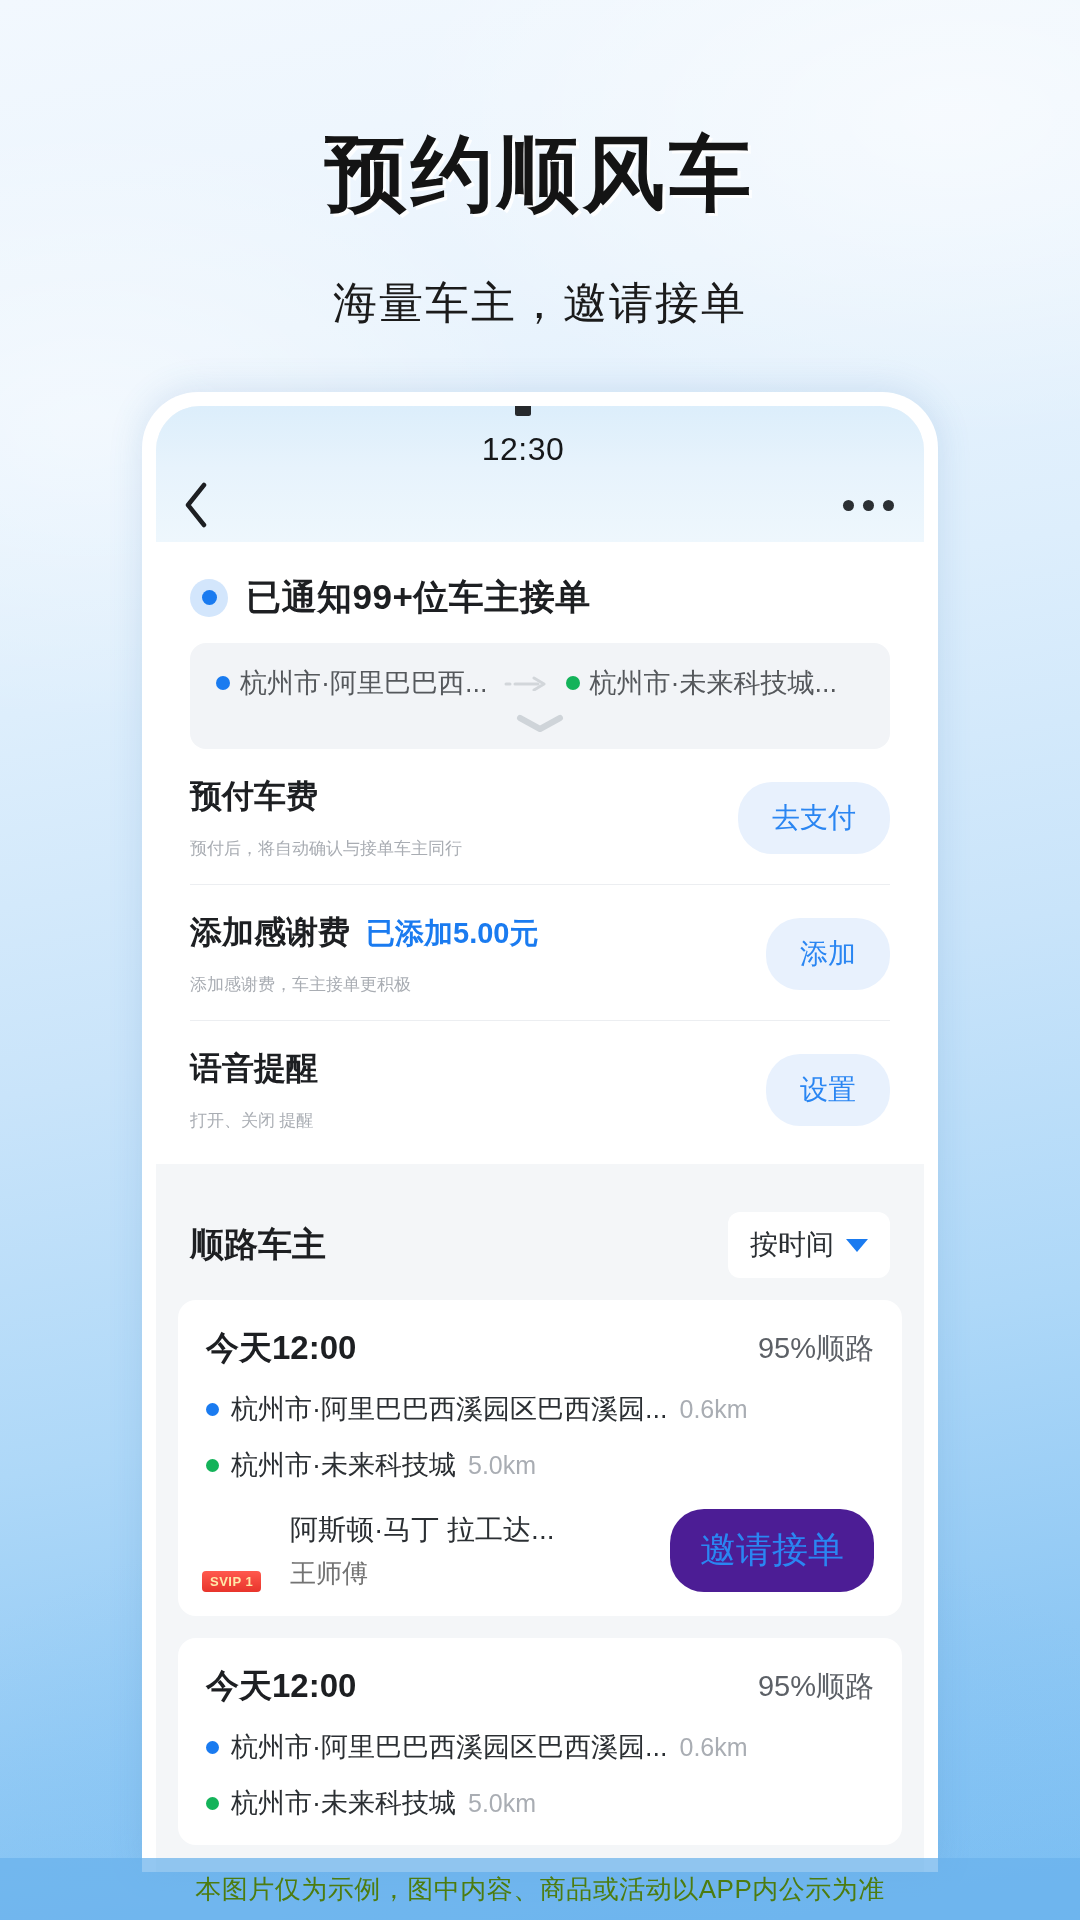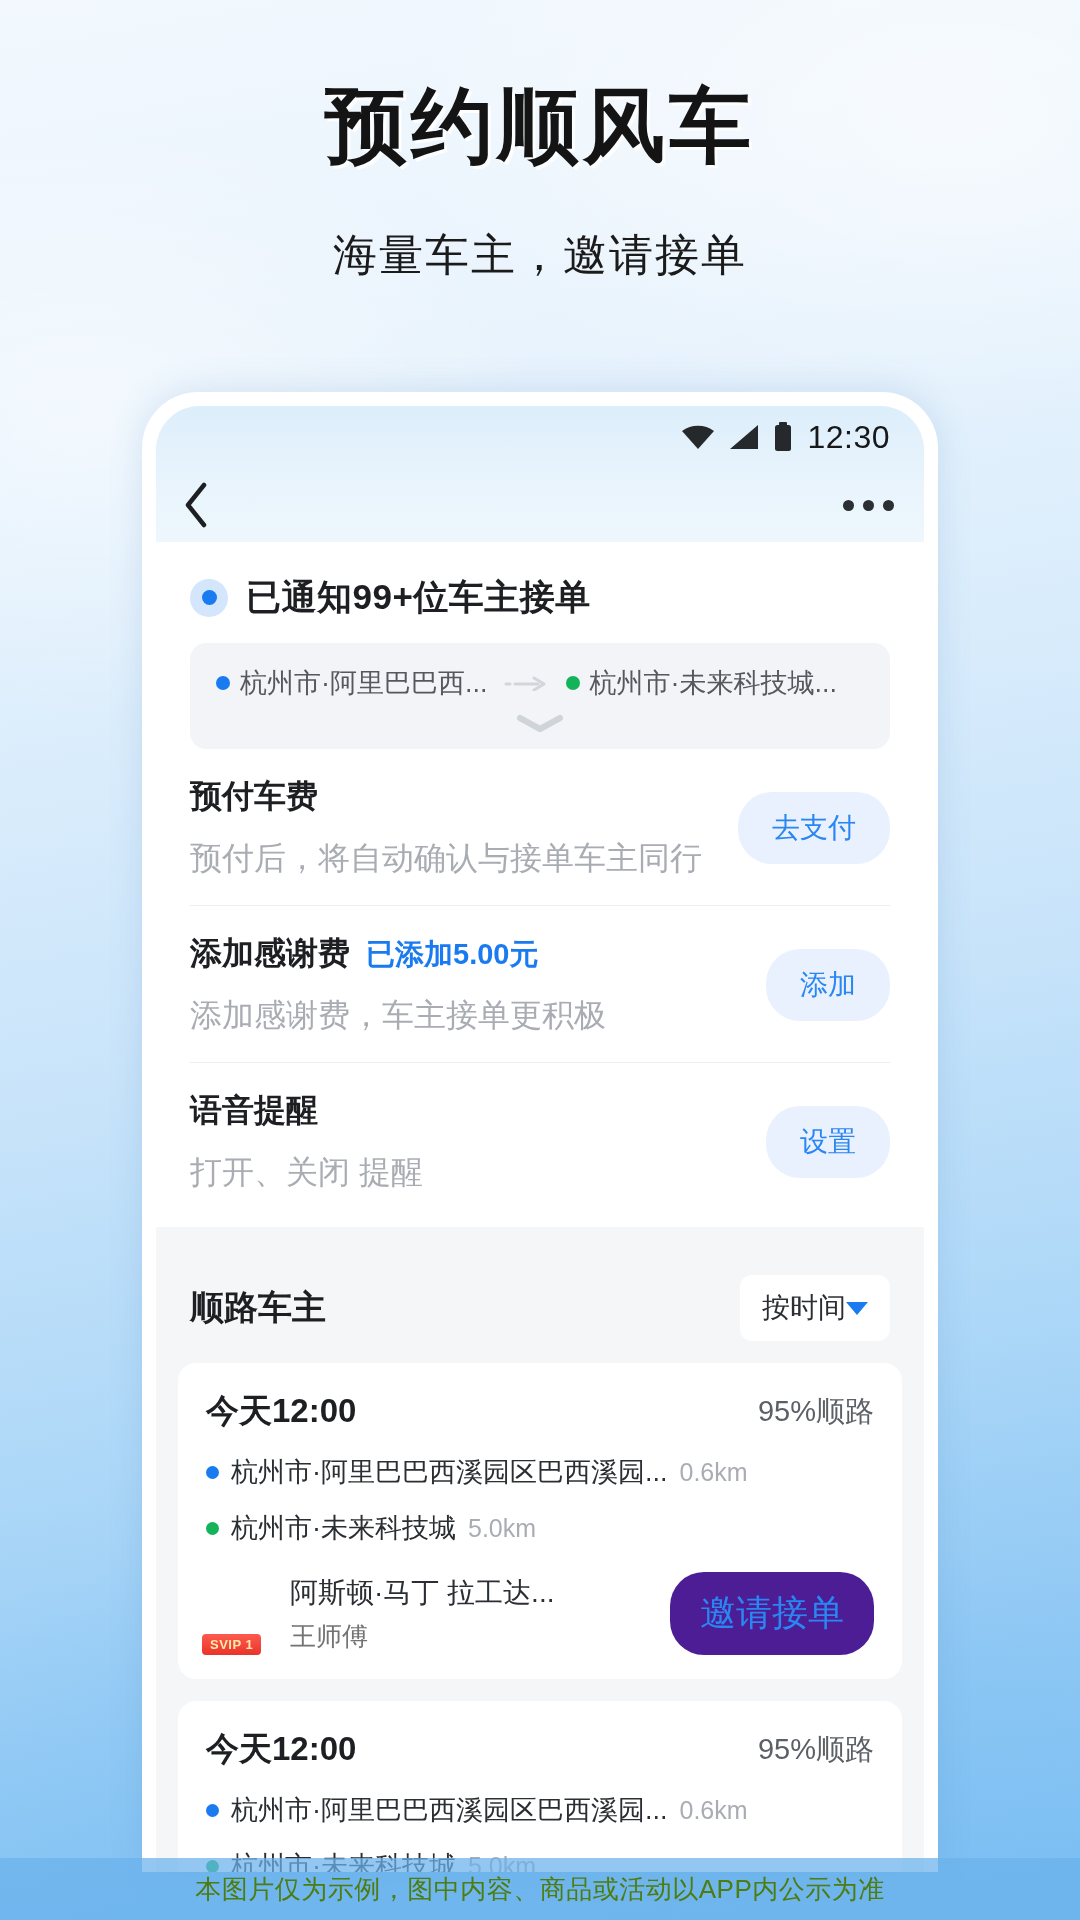--- a/index.html
+++ b/index.html
@@ -14,21 +14,21 @@
     position:absolute; inset:0;
     background:
       radial-gradient(900px 520px at 88% 6%, rgba(255,255,255,.55), rgba(255,255,255,0) 62%),
       radial-gradient(760px 500px at 8% 22%, rgba(255,255,255,.45), rgba(255,255,255,0) 60%),
       radial-gradient(1200px 700px at 50% 100%, rgba(120,190,245,.45), rgba(120,190,245,0) 62%);
     pointer-events:none;
   }
 
   .hero{ position:absolute; top:0; left:0; right:0; text-align:center; }
   .hero-title{
-    margin-top:72px;
+    margin-top:120px;
     font-size:82px; font-weight:700; color:#141414;
     letter-spacing:4px;
     text-shadow: 3px 3px 0 rgba(255,255,255,.85);
   }
   .hero-sub{
     margin-top:44px;
     font-size:44px; font-weight:400; color:#1b1b1b;
     letter-spacing:2px;
   }
 
@@ -48,21 +48,21 @@
     border-radius:44px 44px 0 0;
     background:#f4f6f8;
     overflow:hidden;
     position:relative;
   }
 
   .statusbar{
     height:62px;
     background:linear-gradient(180deg,#dceefb 0%,#e7f3fc 100%);
     display:flex; align-items:center; justify-content:flex-end;
-    padding:0 34px 0 0; gap:14px;
+    padding:0 34px 0 0; gap:14px;flex-direction:column;
   }
   .sb-time{ font-size:32px; color:#16181a; font-weight:400; letter-spacing:.5px;}
   .ico-wifi{ width:34px;height:26px; position:relative;}
   .ico-wifi svg,.ico-sig svg,.ico-bat svg{ display:block; }
 
   .navbar{
     height:74px;
     background:linear-gradient(180deg,#e7f3fc 0%,#eef7fd 100%);
     display:flex; align-items:center; justify-content:space-between;
     padding:0 30px 0 26px;
@@ -109,40 +109,40 @@
   .fee-row{
     display:flex; align-items:center; justify-content:space-between;
     padding:26px 0 24px 0;
     border-bottom:1px solid #eceef1;
   }
   .fee-row:last-child{ border-bottom:none; }
   .fee-left{ display:flex; flex-direction:column; gap:18px; }
   .fee-title-line{ display:flex; align-items:baseline; gap:16px;}
   .fee-title{ font-size:32px; font-weight:700; color:#1d1f22;}
   .fee-hl{ font-size:29px; color:#1a7bf0; font-weight:700;}
-  .fee-desc{ font-size:32px; color:#a9adb3;}
+  .fee-desc{ font-size:17px; color:#a9adb3;font-family:Liberation Serif, serif;}
   .pill{
     background:#e8f1fd; color:#2a86f2;
     font-size:28px; font-weight:400;
     border-radius:34px; padding:17px 34px;
     white-space:nowrap; flex:0 0 auto;
   }
 
   .gap{ height:18px; background:#f4f6f8;}
 
   .section-head{
     background:#f4f6f8;
     display:flex; align-items:center; justify-content:space-between;
     padding:30px 34px 22px 34px;
   }
   .section-title{ font-size:34px; font-weight:700; color:#1d1f22;}
   .sorter{
     background:#ffffff; border-radius:12px;
     padding:14px 22px; font-size:28px; color:#2b2f33;
-    display:flex; align-items:center; 
+    display:flex; align-items:center; gap:12px;
   }
   .caret{ width:0;height:0;border-left:11px solid transparent;border-right:11px solid transparent;border-top:13px solid #1a7bf0;}
 
   .list{ background:#f4f6f8; padding:0 22px 0 22px; }
   .driver-card{
     background:#ffffff; border-radius:18px;
     padding:26px 28px 24px 28px;
     margin-bottom:22px;
   }
   .dc-top{ display:flex; align-items:center; justify-content:space-between; }

